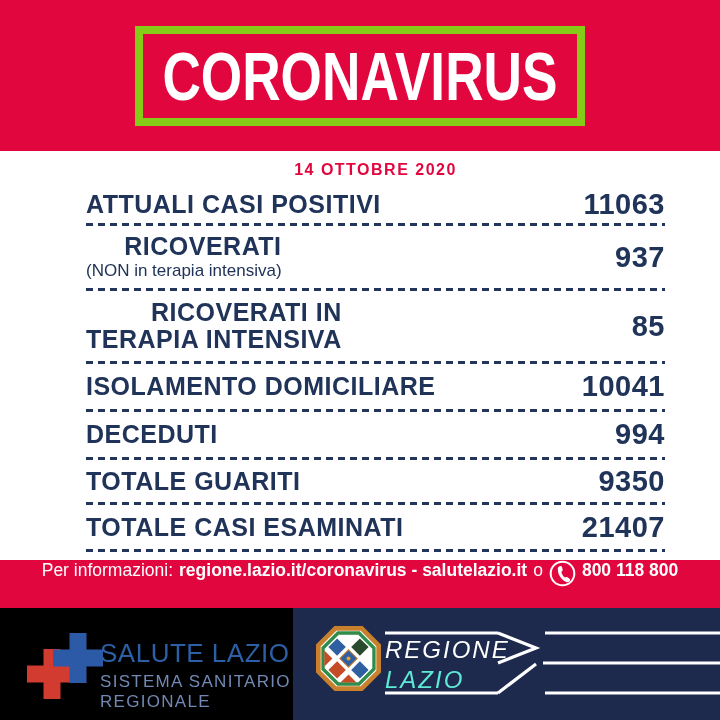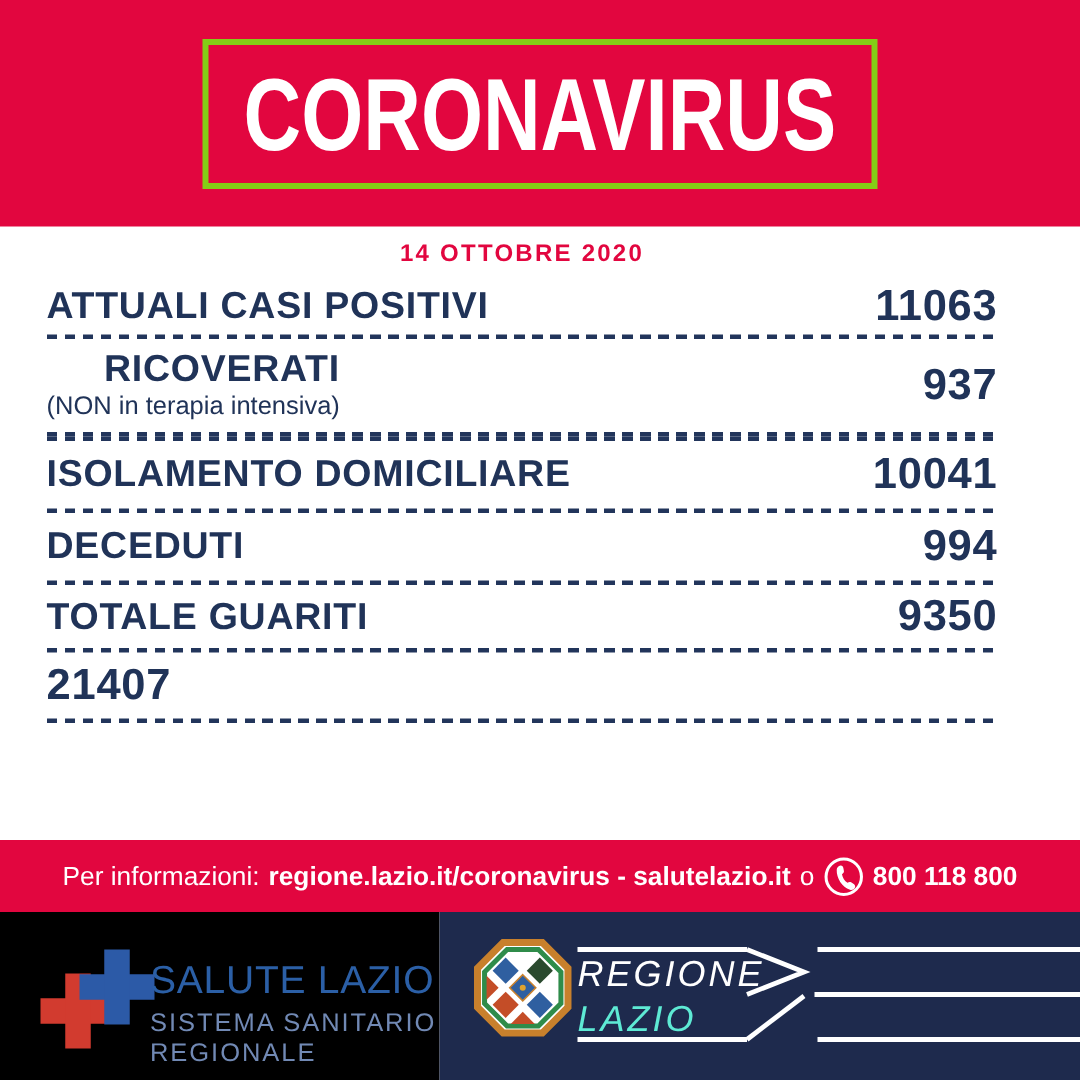--- a/index.html
+++ b/index.html
@@ -6,29 +6,29 @@
   .poster{
     position:relative;width:720px;height:720px;margin:0 auto;
     background:#ffffff;overflow:hidden;
     font-family:"Liberation Sans","DejaVu Sans",sans-serif;
     -webkit-font-smoothing:antialiased;
   }
   
   .header-band{position:absolute;top:0;left:0;width:720px;height:151px;background:#E2063F;}
   .corona-box{
     position:absolute;top:26px;left:135px;width:450px;height:100px;
-    box-sizing:border-box;border:4px solid #84cc16;background:#E2063F;
+    box-sizing:border-box;border:8px solid #84cc16;background:#E2063F;
     display:flex;align-items:center;justify-content:center;
   }
   .corona-title{
     color:#ffffff;font-weight:bold;font-size:56px;letter-spacing:0px;
     transform:scale(0.95,1.22);white-space:nowrap;
   }
   
-  .stats{position:absolute;top:151px;left:0;width:720px;height:409px;box-sizing:border-box;padding:4px 55px 0 31px;}
+  .stats{position:absolute;top:151px;left:0;width:720px;height:409px;box-sizing:border-box;padding:4px 55px 0 86px;}
   .date-label{
     height:30px;display:flex;align-items:center;justify-content:center;
     color:#E2063F;font-weight:bold;font-size:16px;letter-spacing:1.5px;
   }
   
   .row{display:flex;align-items:center;justify-content:space-between;}
   .row .labels{display:flex;flex-direction:column;justify-content:center;text-align:right;}
   .label{
     color:#203358;font-weight:bold;font-size:25px;letter-spacing:0.5px;
     line-height:27px;white-space:pre-line;
@@ -36,21 +36,21 @@
   .sublabel{color:#203358;font-weight:normal;font-size:17px;margin-top:1px;}
   .value{color:#203358;font-weight:bold;font-size:29px;letter-spacing:0.5px;}
   .h40{height:38px}.h64{height:62px}.h72{height:70px}.h46{height:45px}.h43{height:42px}.h44{height:44px}
   .sep{
     height:3px;width:100%;
     background:repeating-linear-gradient(90deg,#22355B 0 7px,transparent 7px 12px);
   }
   
   .info-band{
     position:absolute;top:560px;left:0;width:720px;height:48px;background:#E2063F;
-    display:flex;align-items:center;justify-content:center;gap:6px;
+    display:flex;align-items:flex-start;justify-content:center;gap:6px;
     color:#ffffff;font-size:17.5px;white-space:nowrap;
   }
   .info-band .bold{font-weight:bold;}
   .phone-circle{width:27px;height:27px;display:block;}
   
   .logos-strip{position:absolute;top:608px;left:0;width:720px;height:112px;background:#ffffff;}
   .salute{position:absolute;left:0;top:0;width:293px;height:112px;background:#000000;}
   .salute svg.crosses{position:absolute;left:25px;top:24px;}
   .salute-title{position:absolute;left:100px;top:30px;color:#2B5FA6;font-size:26px;letter-spacing:0.5px;font-weight:400;}
   .salute-sub{position:absolute;left:100px;top:64px;color:#7189B4;font-size:17px;letter-spacing:1.3px;font-weight:400;}
@@ -84,20 +84,27 @@
 
     <div class="row h64">
       <div class="labels">
         <div class="label">RICOVERATI</div>
         <div class="sublabel">(NON in terapia intensiva)</div>
       </div>
       <div class="value">937</div>
     </div>
     <div class="sep"></div>
 
+    <div class="row h72">
+      <div class="labels">
+          <div class="label">RICOVERATI IN
+TERAPIA INTENSIVA</div>
+        </div>
+      <div class="value">85</div>
+    </div>
     <div class="sep"></div>
 
     <div class="row h46">
       <div class="labels">
           <div class="label">ISOLAMENTO DOMICILIARE</div>
         </div>
       <div class="value">10041</div>
     </div>
     <div class="sep"></div>
 
@@ -111,20 +118,23 @@
 
     <div class="row h43">
       <div class="labels">
           <div class="label">TOTALE GUARITI</div>
         </div>
       <div class="value">9350</div>
     </div>
     <div class="sep"></div>
 
     <div class="row h44">
+      <div class="labels">
+          <div class="label">TOTALE CASI ESAMINATI</div>
+        </div>
       <div class="value">21407</div>
     </div>
     <div class="sep"></div>
   </div>
 
   <div class="info-band">
     <span>Per informazioni:</span>
     <span class="bold">regione.lazio.it/coronavirus - salutelazio.it</span>
     <span>o</span>
     <svg class="phone-circle" viewBox="0 0 32 32">

